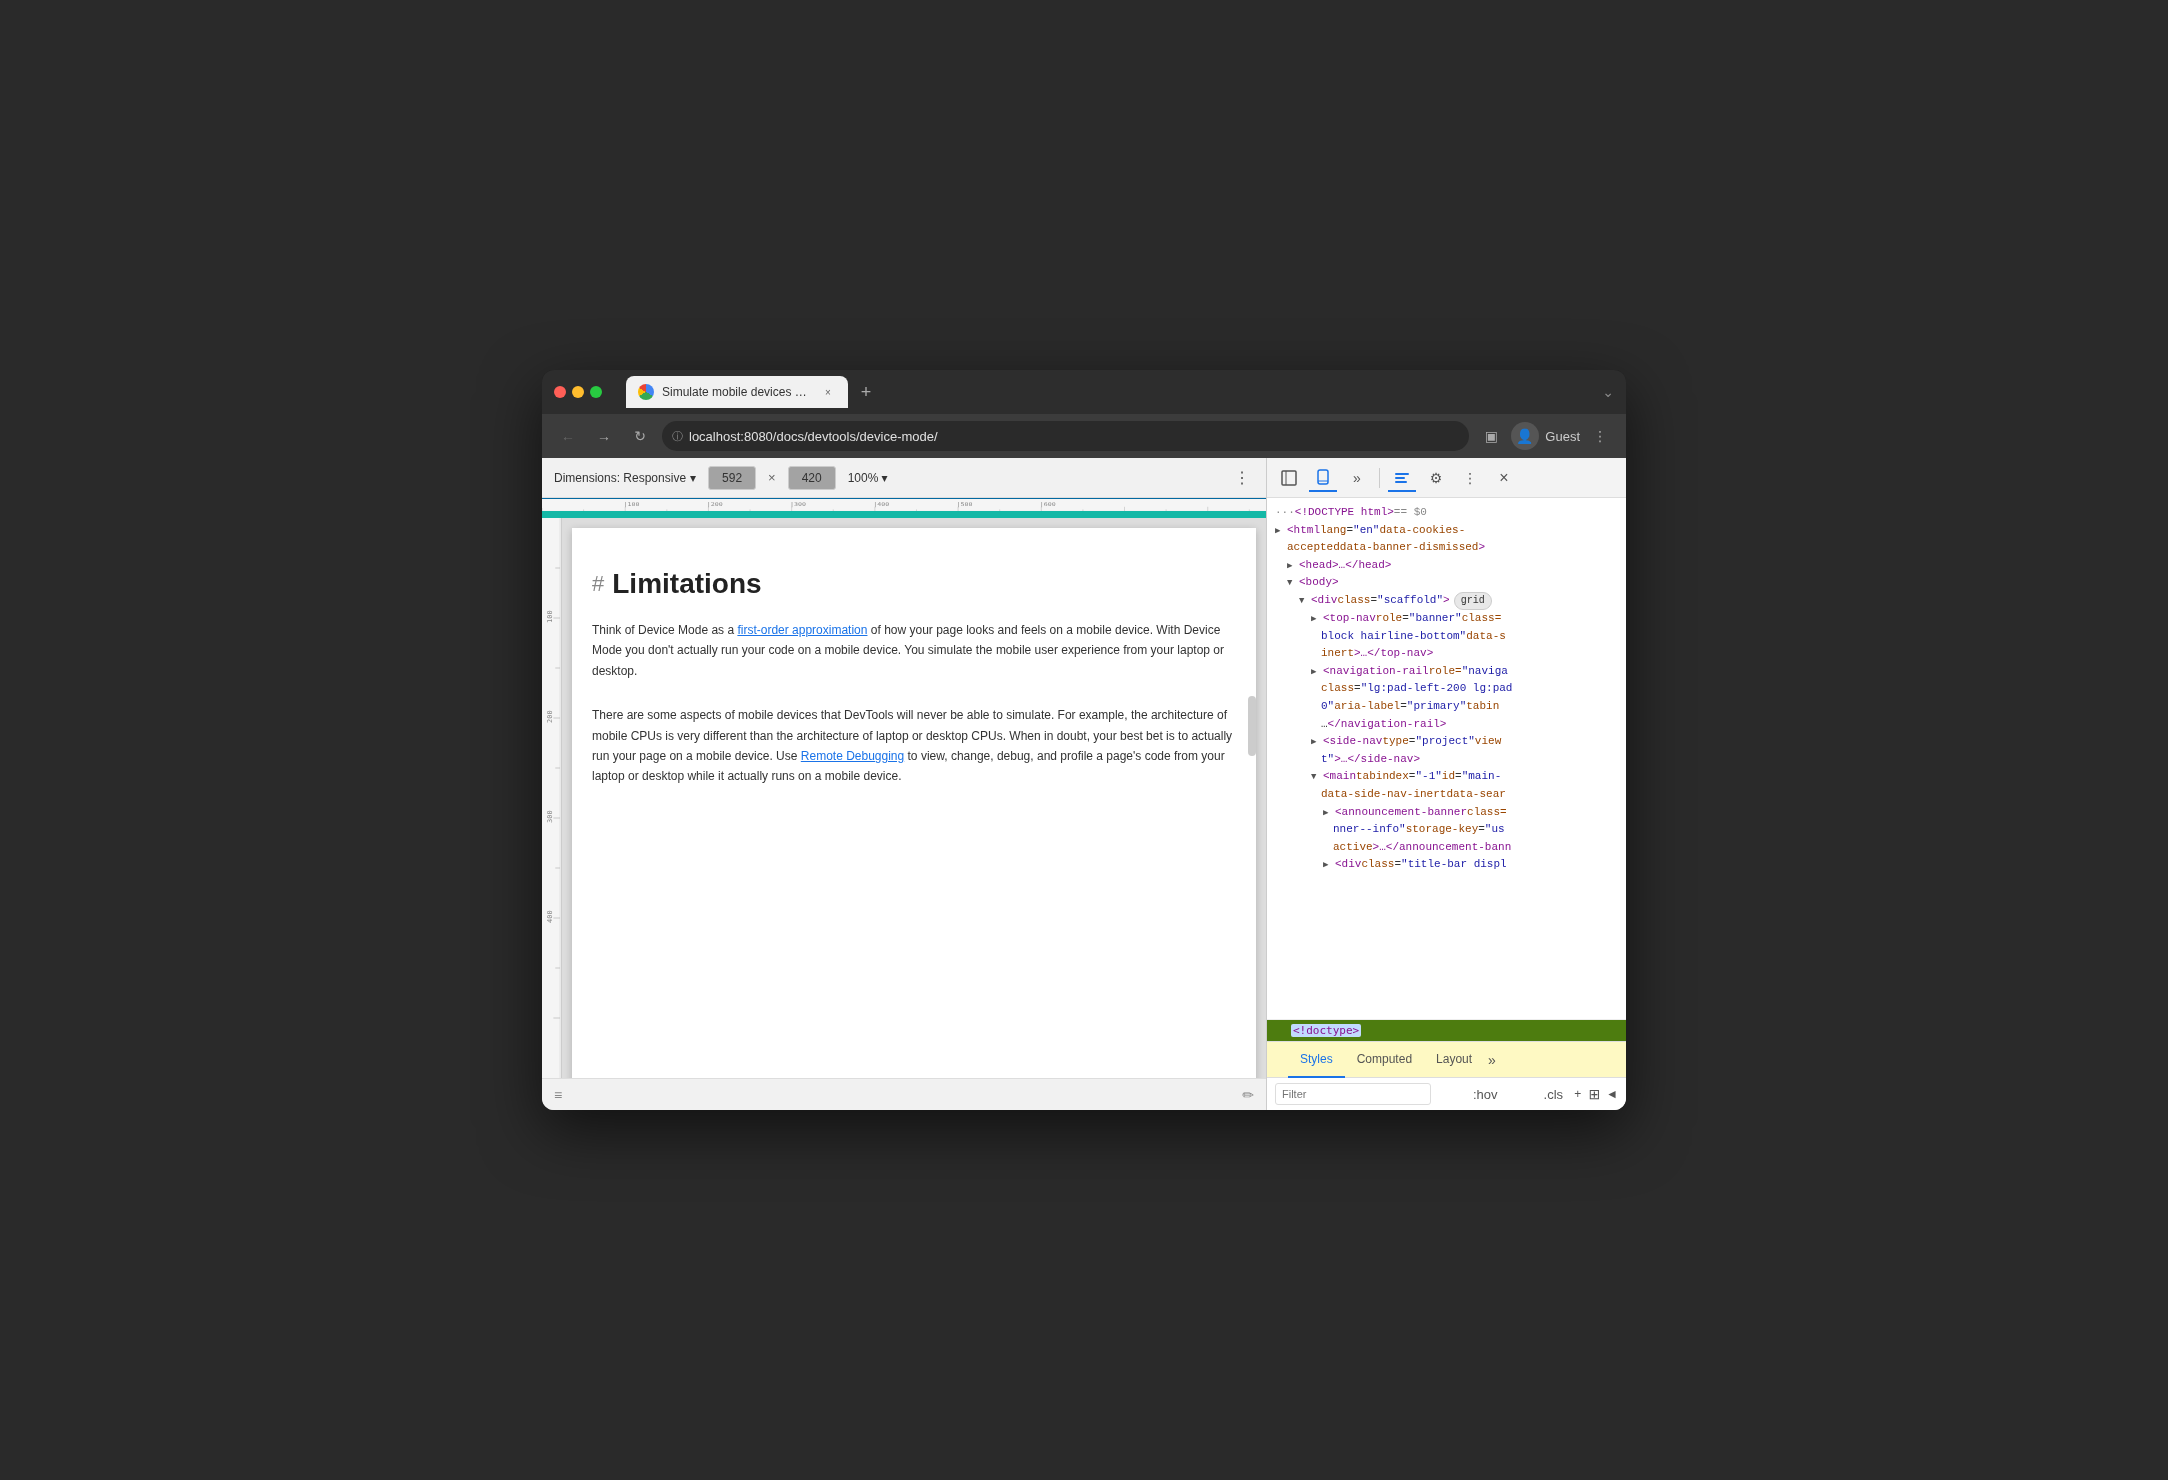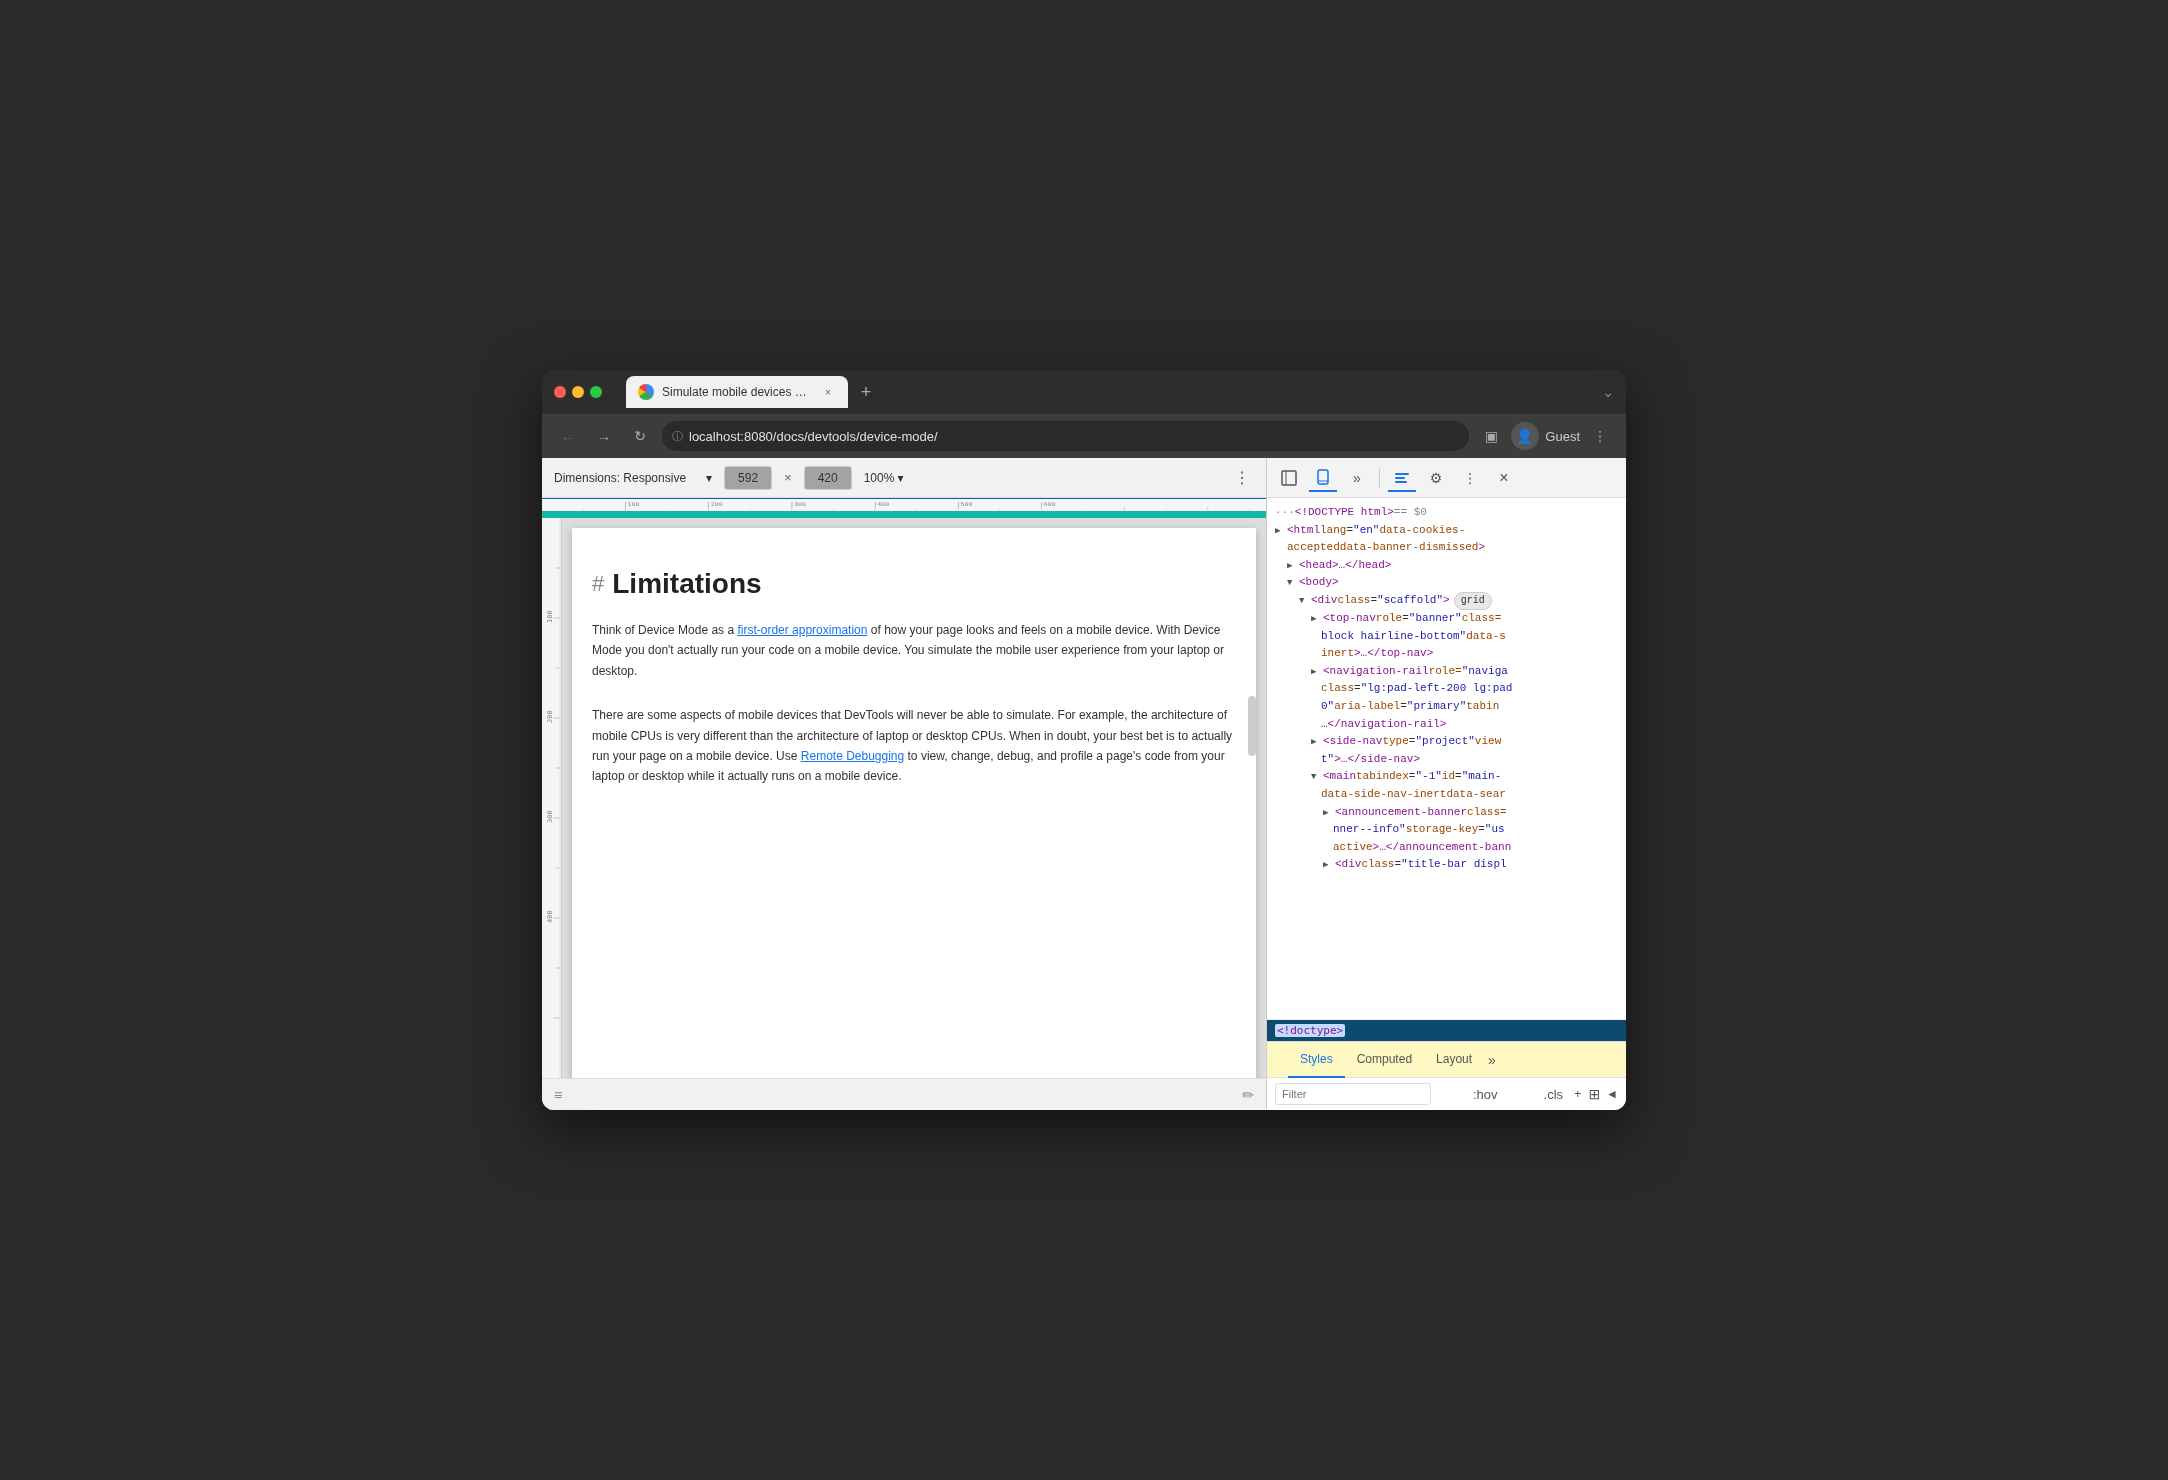--- a/index.html
+++ b/index.html
@@ -193,21 +193,21 @@
       padding: 0 12px;
       gap: 12px;
       border-bottom: 1px solid #ddd;
       flex-shrink: 0;
     }
     .dimensions-label {
       font-size: 12px;
       color: #333;
       display: flex;
       align-items: center;
-      gap: 20px;
+      gap: 4px;
     }
     .dim-input {
       width: 48px;
       height: 24px;
       border: 1px solid #ccc;
       border-radius: 3px;
       text-align: center;
       font-size: 12px;
       background: #a3a3a3;
       color: #333;
@@ -845,21 +845,21 @@
         <div class="code-line code-indent-4">
           <span class="expand-arrow">▶</span>
           <span class="code-tag">&lt;div</span>
           <span class="code-attr-name"> class</span>
           <span class="code-text">=</span>
           <span class="code-attr-value">"title-bar displ</span>
         </div>
 
       </div>
 
-      <div class="doctype-line" style="padding: 4px 8px; font-family: monospace; font-size: 11px; background: #0c4a6e; border-top: 1px solid #eee;">
+      <div class="doctype-line" style="padding: 4px 24px; font-family: monospace; font-size: 11px; background: #4d7c0f; border-top: 1px solid #eee;">
         <span class="code-selected">&lt;!doctype&gt;</span>
       </div>
 
       <div class="devtools-bottom">
         <div class="dt-tabs">
           <div class="dt-tab active">Styles</div>
           <div class="dt-tab">Computed</div>
           <div class="dt-tab">Layout</div>
           <div class="dt-tab-more">»</div>
         </div>

